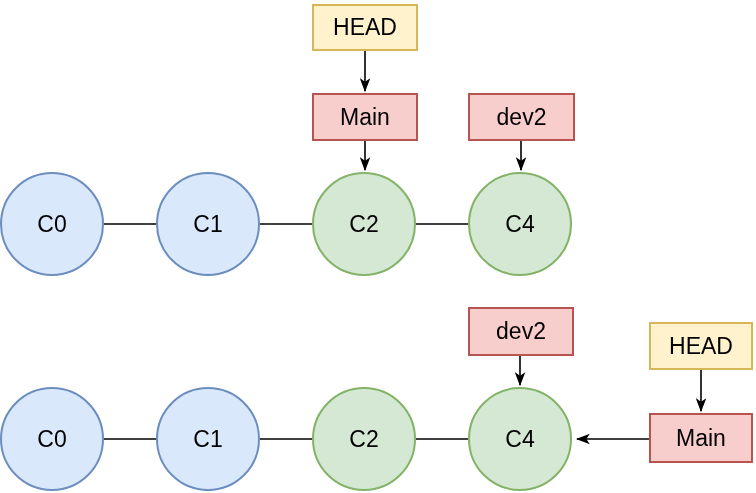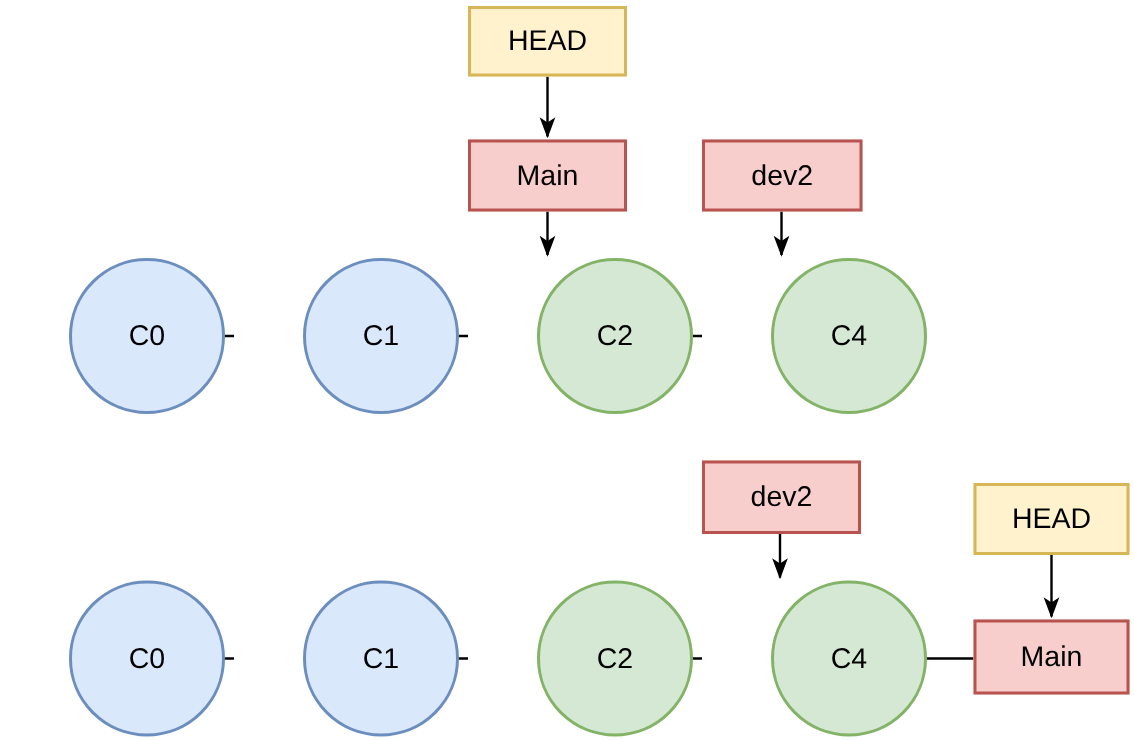--- a/index.html
+++ b/index.html
@@ -18,31 +18,30 @@
     left: 0;
     top: 0;
     pointer-events: none;
   }
   .node {
     position: absolute;
     box-sizing: border-box;
     display: flex;
     align-items: center;
     justify-content: center;
-    font-size: 19px;
+    font-size: 23px;
     line-height: 1;
     color: #000000;
   }
   .box {
     border: 2px solid #000;
   }
   .circle {
     border: 2px solid #000;
     border-radius: 50%;
-    margin-left: 46px;
   }
 </style>
 </head>
 <body>
 
 <div id="canvas" style="width: 756px; height: 493px;">
   <svg id="edges" xmlns="http://www.w3.org/2000/svg" width="756" height="493" viewBox="0 0 756 493">
     <defs>
       <marker id="arrowhead" markerUnits="userSpaceOnUse" markerWidth="14" markerHeight="11" viewBox="0 0 12 9" refX="11" refY="4.5" orient="auto">
         <path d="M0,0 L12,4.5 L0,9 L3,4.5 Z" fill="#000000"></path>

